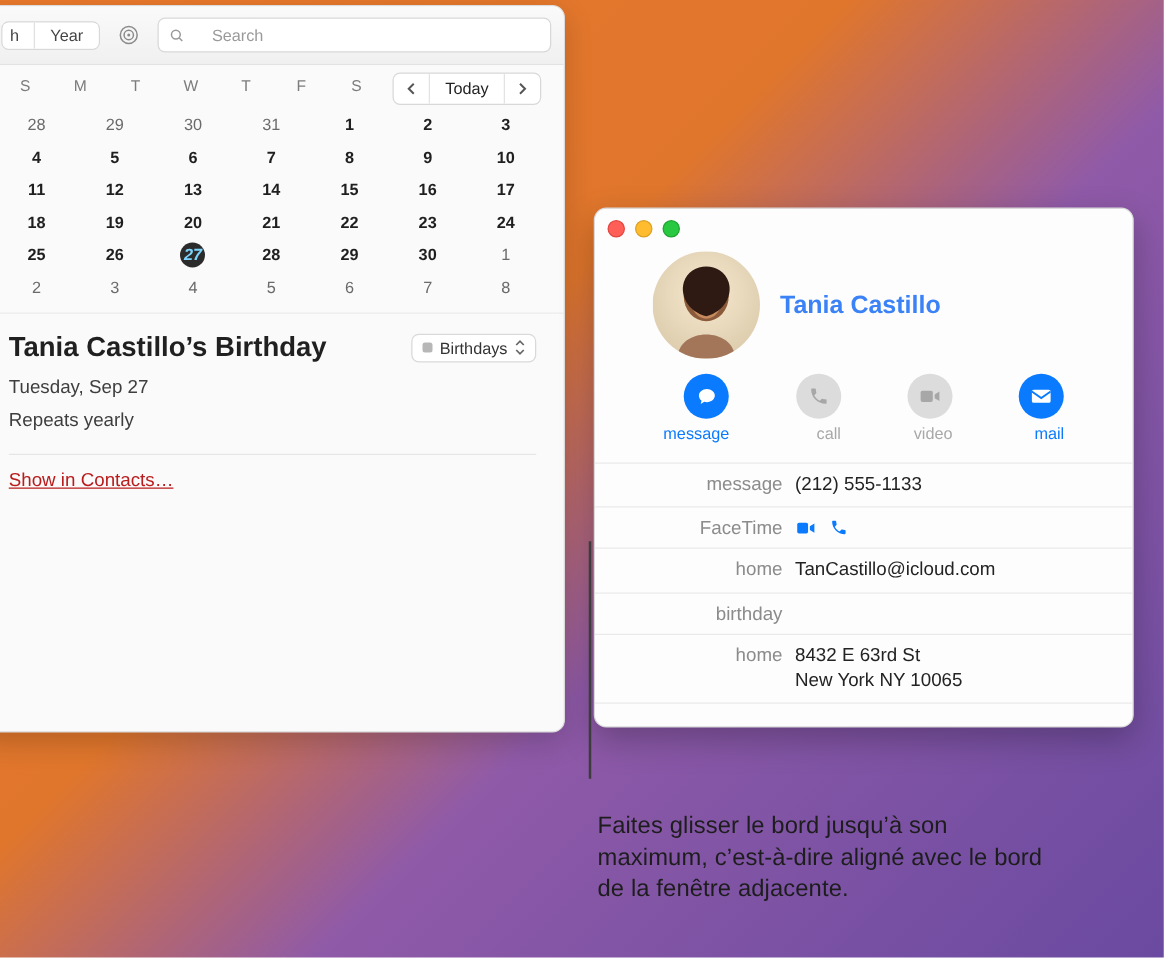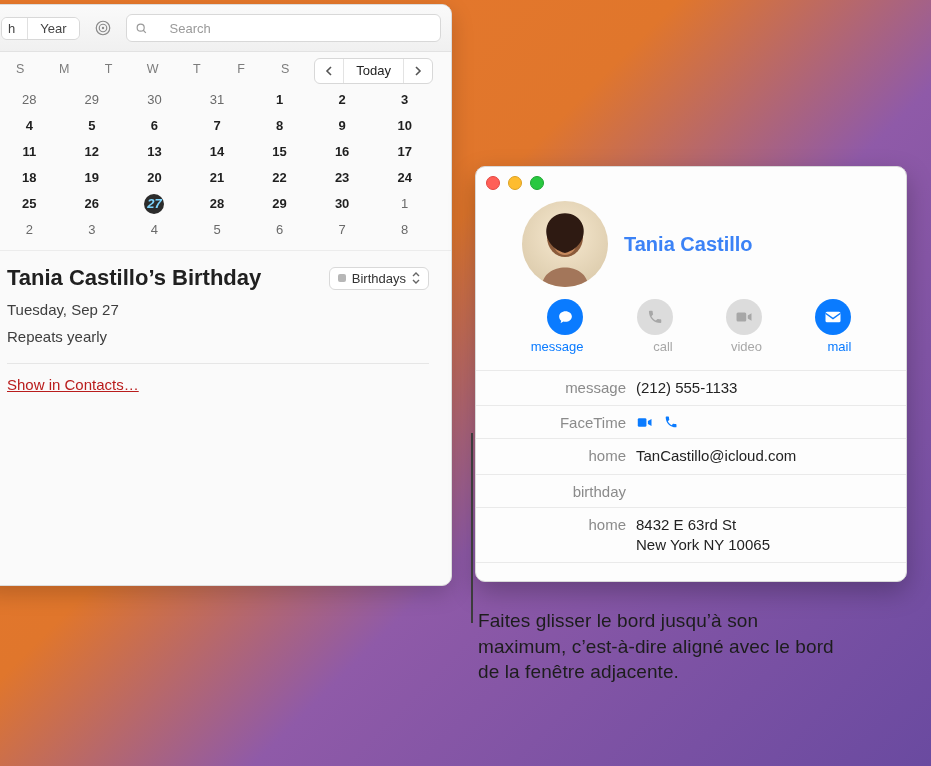--- a/index.html
+++ b/index.html
@@ -518,13 +518,13 @@
       <div class="field-label">birthday</div>
     </div>
     <div class="field-row">
       <div class="field-label">home</div>
       <div class="field-value" id="home-addr">8432 E 63rd St<br>New York NY 10065</div>
     </div>
   </div>
 </div>
 
 <div class="callout-line" style="left:471px; top:433px; height:190px;"></div>
-<div class="callout-text" style="left:478px; top:608px; width:360px;">Faites glisser le bord jusqu’à son maximum, c’est-à-dire aligné avec le bord de la fenêtre adjacente.</div>
+<div class="callout-text" style="left:478px; top:648px; width:360px;">Faites glisser le bord jusqu’à son maximum, c’est-à-dire aligné avec le bord de la fenêtre adjacente.</div>
 
 </body></html>

